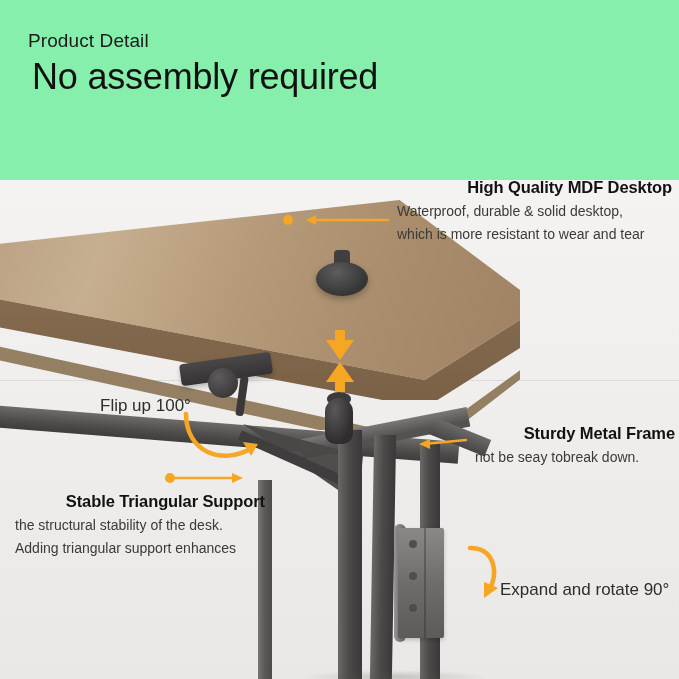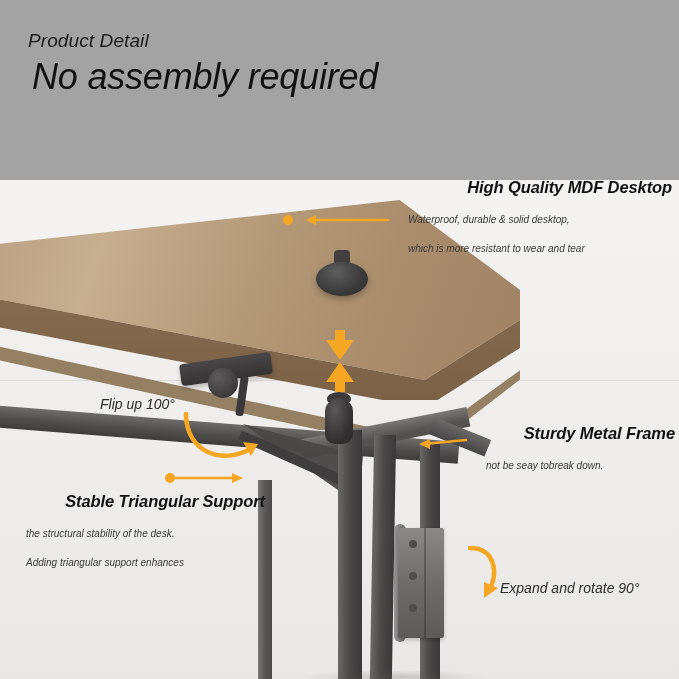--- a/index.html
+++ b/index.html
@@ -10,23 +10,22 @@
     width: 679px;
     height: 679px;
     background: #f2f1ef;
     font-family: "Liberation Sans", sans-serif;
     overflow: hidden;
   }
   .stage {
     position: relative;
     width: 679px;
     height: 679px;
-    background: #a3a3a3;
+    background: #86efac;
     overflow: hidden;
-    font-style: italic;
   }
 
   
   .hdr-small {
     position: absolute;
     left: 28px;
     top: 30px;
     font-size: 19px;
     color: #1b1b1b;
     letter-spacing: 0.1px;
@@ -303,32 +302,32 @@
   .callout { position: absolute; }
   .callout .c-title {
     font-size: 16.5px;
     font-weight: bold;
     color: #121212;
     margin: 0 0 5px 0;
     letter-spacing: -0.1px;
     text-align: right;
   }
   .callout .c-body {
-    font-size: 10px;
+    font-size: 14px;
     color: #3a3a3a;
     line-height: 1.32;
-    margin: 16px;
+    margin: 5px;
   }
   .c-mdf { left: 392px; top: 178px; width: 280px; }
   .c-frame { left: 470px; top: 424px; width: 205px; }
   .c-tri { left: 10px; top: 492px; width: 255px; }
 
   .label-plain {
     position: absolute;
-    font-size: 14px;
+    font-size: 17px;
     color: #2d2d2d;
   }
   .lbl-flip { left: 100px; top: 396px; }
   .lbl-expand { left: 500px; top: 580px; }
 </style>
 </head>
 <body>
 
 <div class="stage">
 

